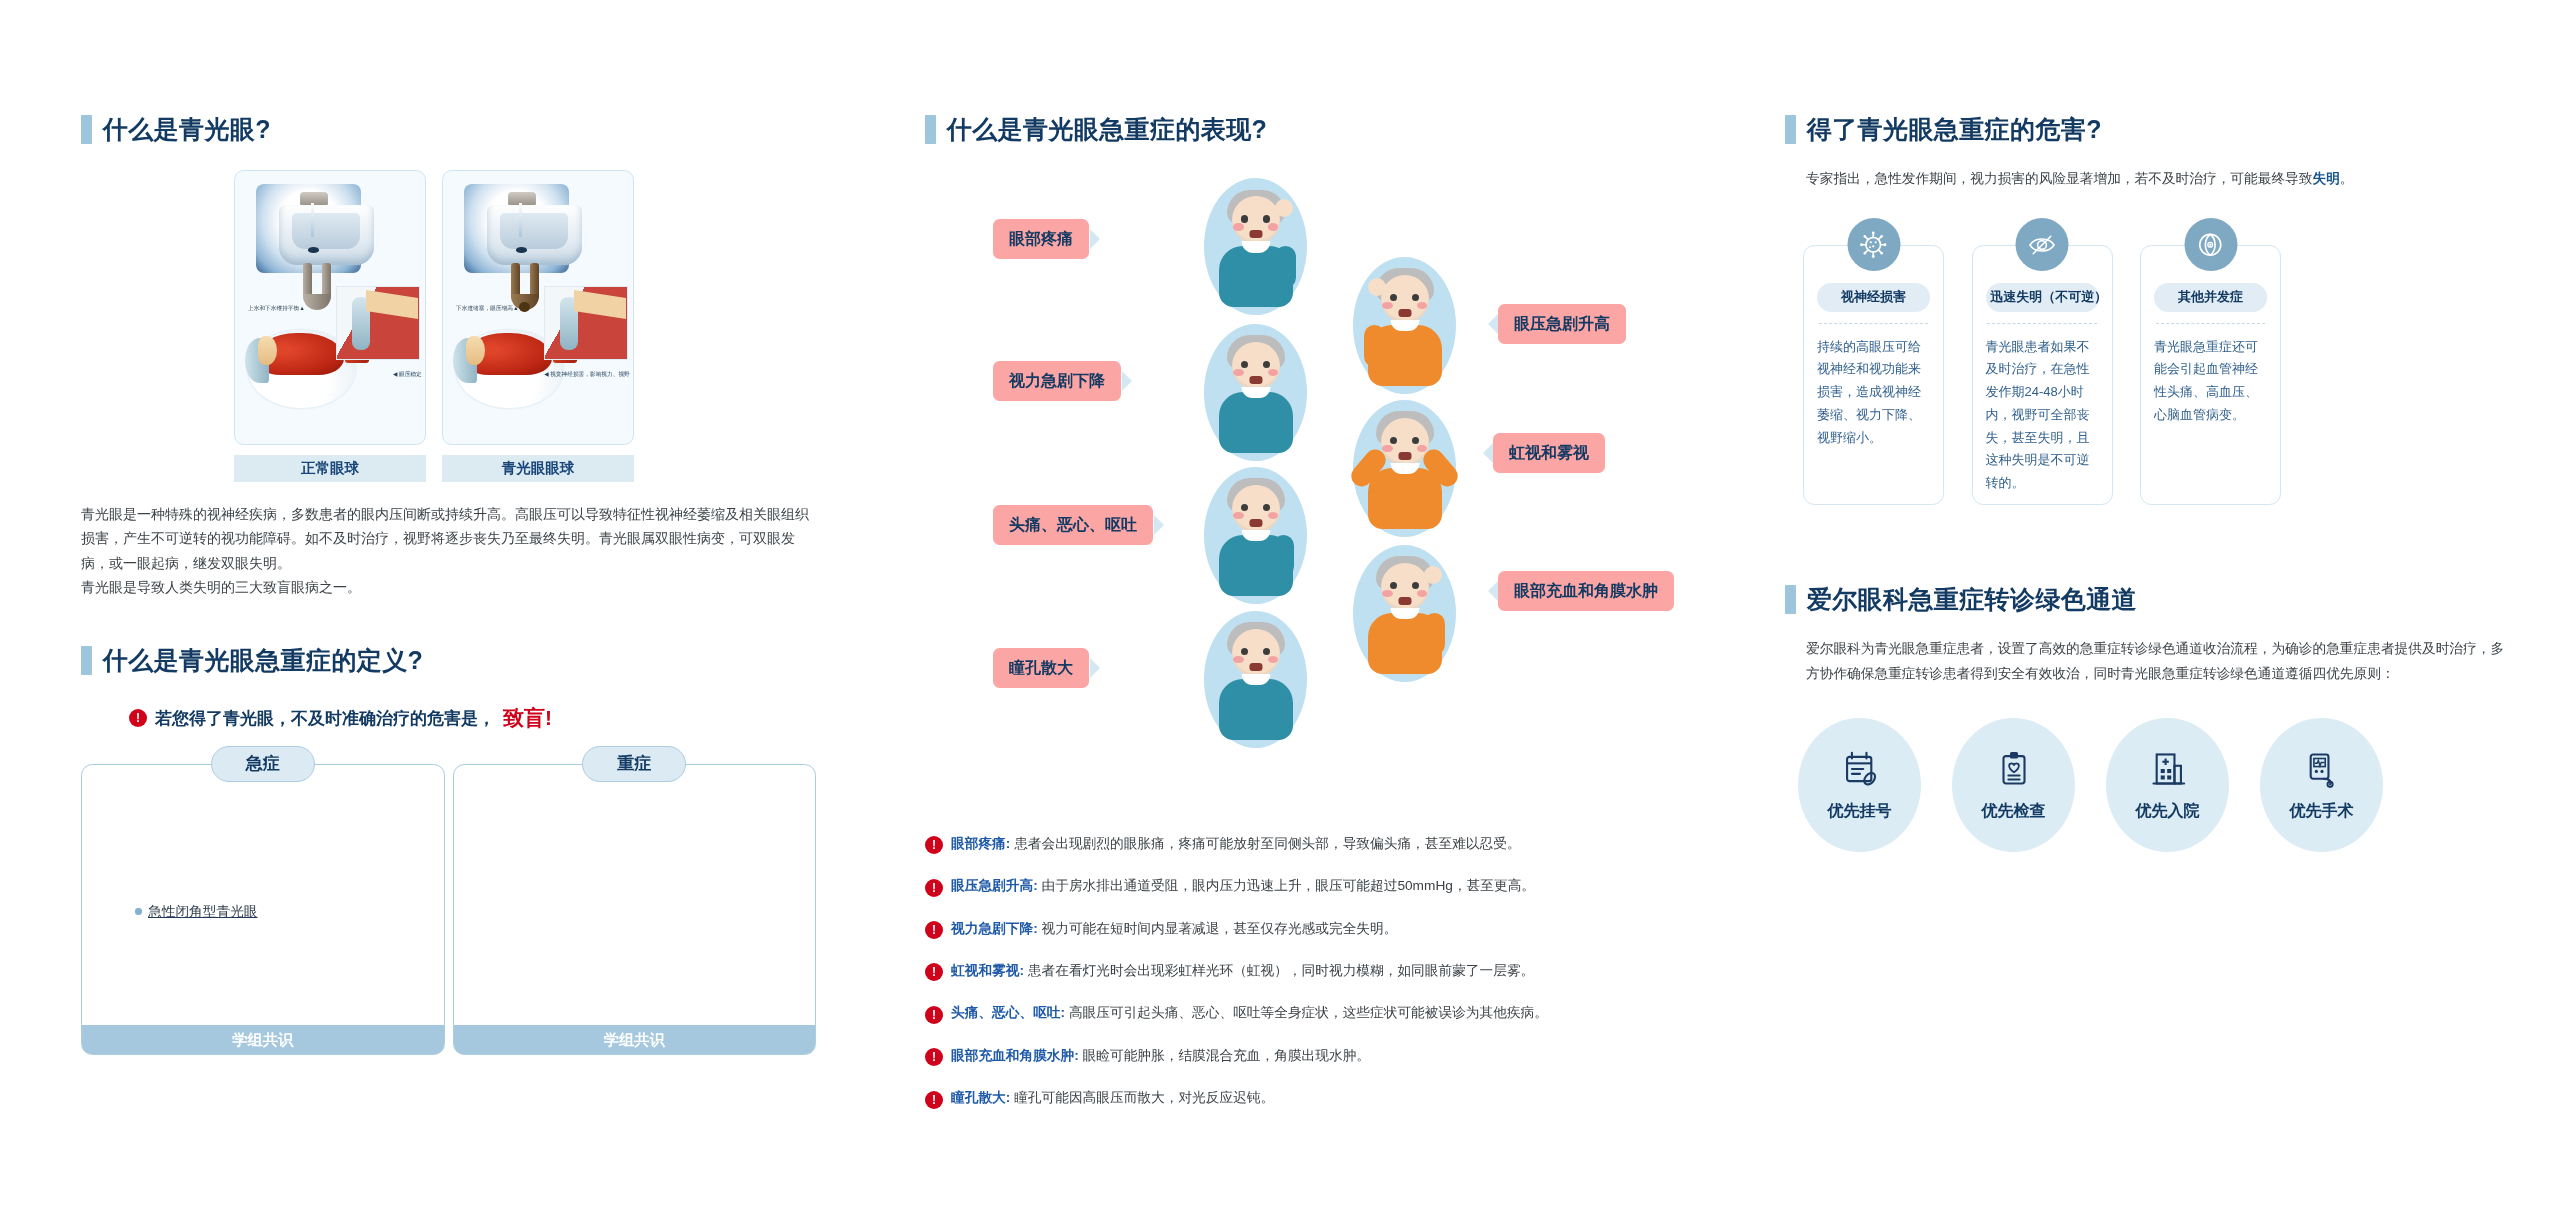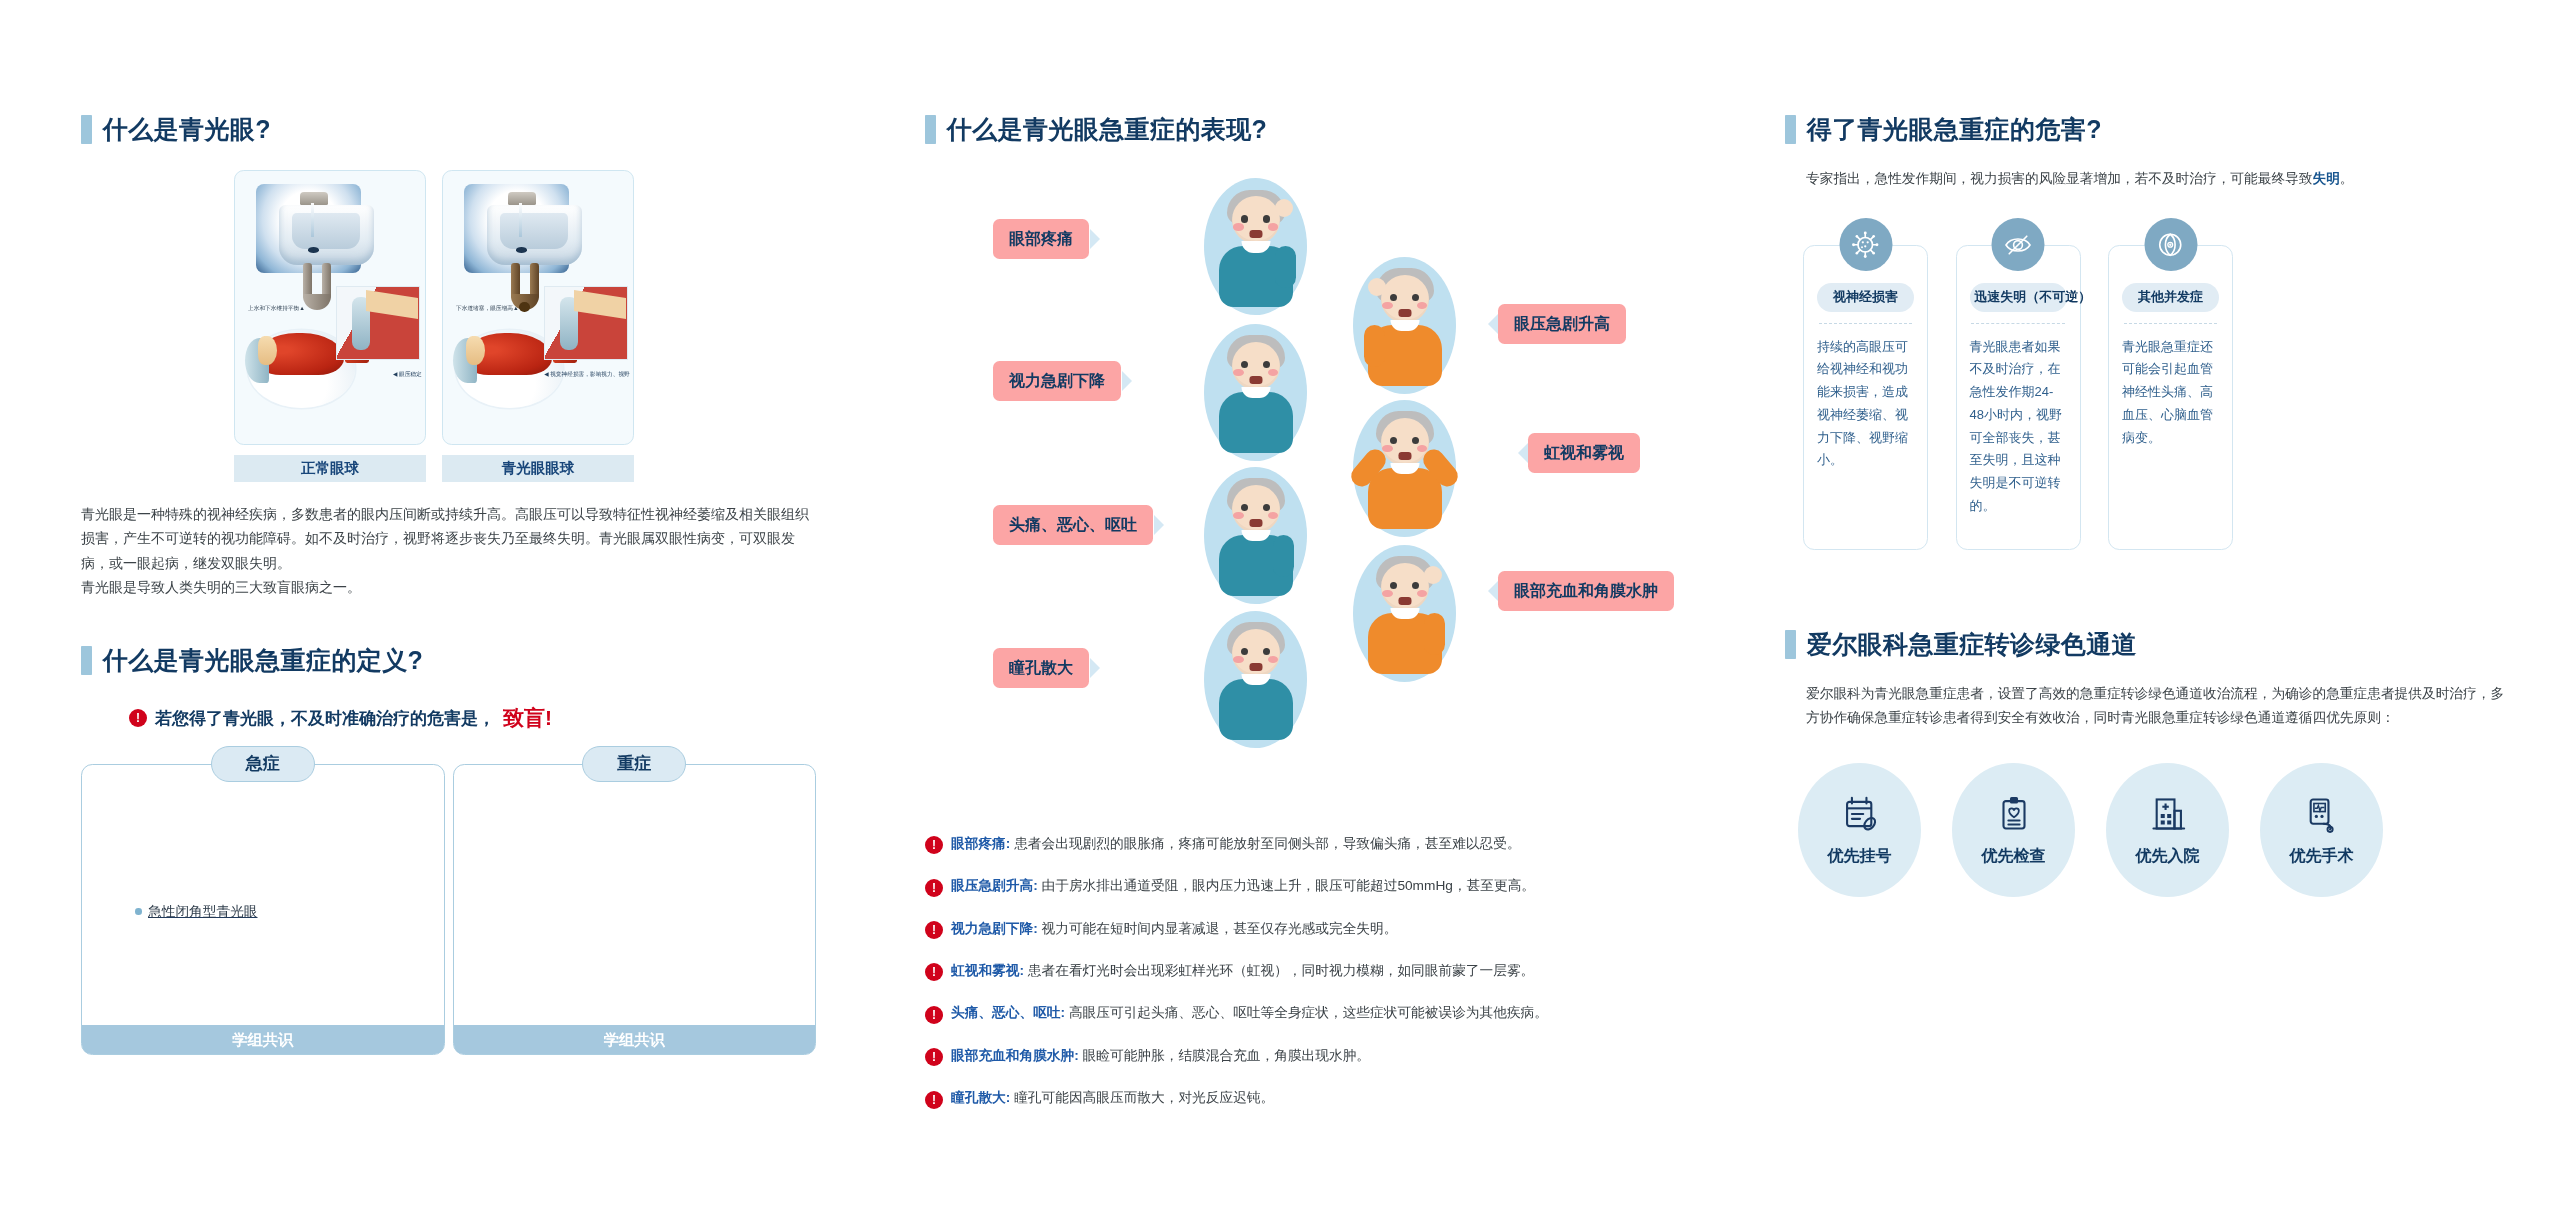--- a/index.html
+++ b/index.html
@@ -207,22 +207,22 @@
   .symrow .excl { margin-top: 2.4px; }
   .symrow .stxt { font-size: 13.7px; line-height: 1.4; color: #3b4247; }
   .symrow .stxt b { color: #1f5aa8; font-weight: bold; }
 
   
   .lead { margin-top: 21px; font-size: 13.7px; line-height: 1.8; color: #3c4348; }
   .lead b { color: #17558f; }
 
   .harm-row { display: flex; gap: 27.5px; margin-top: 53px; padding-left: 18px; }
   .hcard {
-    position: relative; width: 125px; min-height: 229px;
-    border: 1.2px solid #d3e6f1; border-radius: 11.3px; background: #fff; padding: 37px 13px 31px;
+    position: relative; width: 141px; min-height: 229px;
+    border: 1.2px solid #d3e6f1; border-radius: 11.3px; background: #fff; padding: 37px 13px 9px;
   }
   .hicon {
     position: absolute; left: 50%; transform: translateX(-50%); top: -27.5px;
     width: 53px; height: 53px; border-radius: 50%; background: #7fa9c3;
     display: flex; align-items: center; justify-content: center;
   }
   .hcard .htitle {
     background: #e1ecf4; border-radius: 14.5px; padding: 5.7px 4.8px; text-align: center;
     font-size: 13px; font-weight: bold; color: #123a62; white-space: nowrap;
   }
@@ -416,21 +416,21 @@
             <span></span>
           </div>
         <div class="cheekL"></div>
         <div class="cheekR"></div>
         <div class="mouth"></div>
         <div class="collar"></div>
         <div class="body"></div>
         <div class="arm" style="left:4.8px; top:47px; transform:rotate(40deg);"></div>
         <div class="arm" style="right:4.8px; top:47px; transform:rotate(-40deg);"></div>
       </div>
-      <div class="bubble right" style="left:603px; top:266px;">虹视和雾视</div>
+      <div class="bubble right" style="left:568px; top:266px;">虹视和雾视</div>
 
       <div class="person teal" style="left:279px; top:300px;">
         <div class="hair"></div>
         <div class="head"></div>
         <div class="eyes">
             <span></span>
             <span></span>
           </div>
         <div class="cheekL"></div>
         <div class="cheekR"></div>

